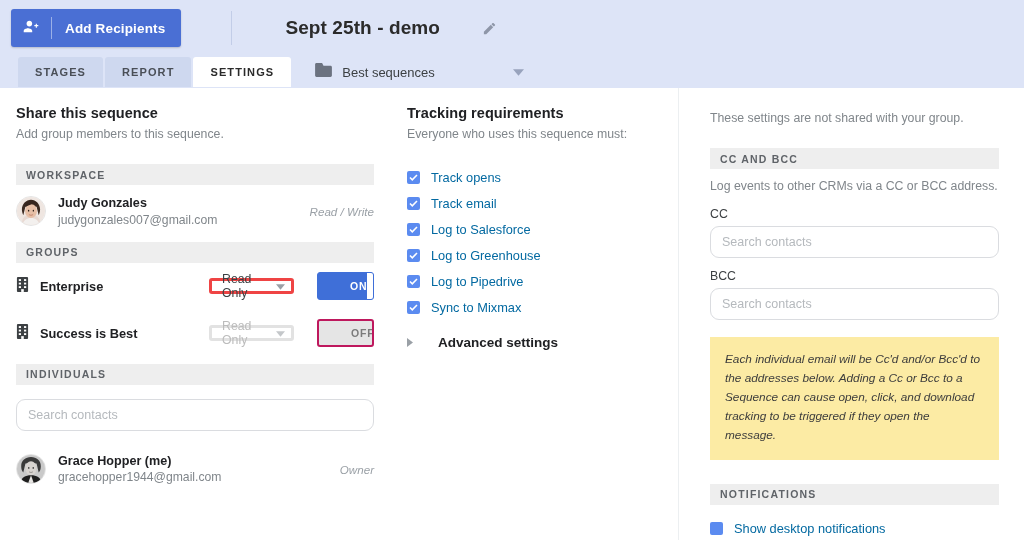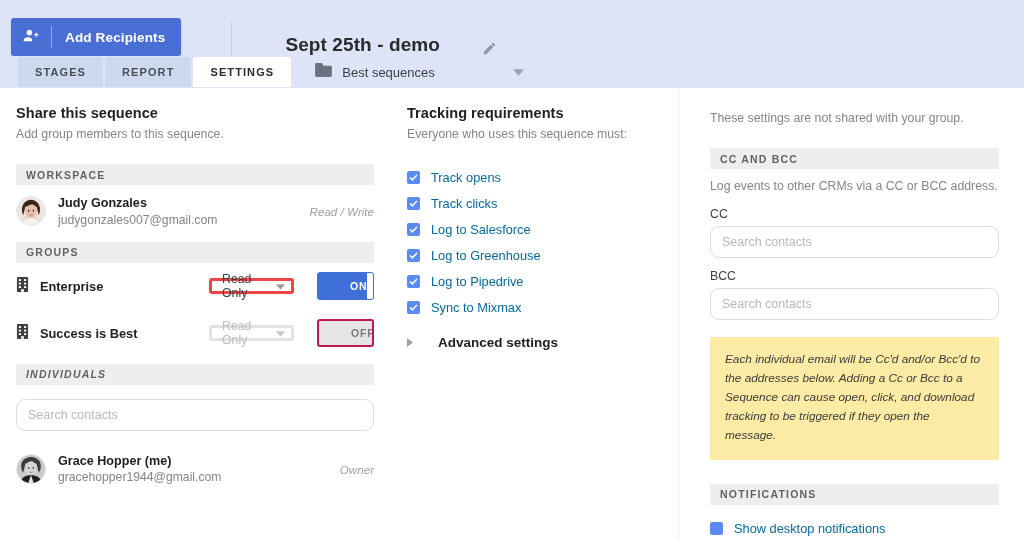--- a/index.html
+++ b/index.html
@@ -9,21 +9,21 @@
     background: #ffffff;
     overflow: hidden;
     -webkit-font-smoothing: antialiased;
   }
 
   
   .header {
     height: 56px;
     background: #dde4f7;
     display: flex;
-    align-items: flex-end;
+    align-items: center;
     padding-left: 11px;
     position: relative;
     gap: 28px;
   }
   .add-recipients-btn {
     height: 38px;
     background: #4a6fd4;
     border-radius: 3px;
     display: flex;
     align-items: center;
@@ -348,21 +348,21 @@
               <path d="M0 0h10L5 6z"></path>
             </svg>
         </span>
       </div>
       <div class="toggle off">
         <span class="knob"></span>
         <span class="txt">OFF</span>
       </div>
     </div>
 
-    <div class="bar" style="margin-top:7px;font-style:italic;">INDIVIDUALS</div>
+    <div class="bar" style="margin-top:7px;">INDIVIDUALS</div>
 
     <input class="search-input" style="margin-top: 14px;" placeholder="Search contacts">
 
     <div class="person" style="margin-top:12px;">
       <div class="avatar">
         <svg width="28" height="28" viewBox="0 0 40 40">
           <rect width="40" height="40" fill="#c9c9c9"></rect>
           <path d="M6 16c0-8 6-13 14-13s14 5 14 13c0 4-1 7-3 9l-3-13H12L9 25c-2-2-3-5-3-9z" fill="#3a3a3a"></path>
           <ellipse cx="20" cy="19" rx="8" ry="10" fill="#d8d4d0"></ellipse>
           <ellipse cx="16.8" cy="18.5" rx="1" ry="1.3" fill="#2a2a2a"></ellipse>
@@ -392,21 +392,21 @@
             </svg>
         </span>
         <span class="chk-label">Track opens</span>
       </div>
       <div class="chk-row">
         <span class="chk checked">
           <svg width="9" height="7" viewBox="0 0 10 8" fill="none" stroke="#fff" stroke-width="1.8">
               <path d="M1 4l2.6 2.6L9 1.2"></path>
             </svg>
         </span>
-        <span class="chk-label">Track clicks</span>
+        <span class="chk-label">Track email</span>
       </div>
       <div class="chk-row">
         <span class="chk checked">
           <svg width="9" height="7" viewBox="0 0 10 8" fill="none" stroke="#fff" stroke-width="1.8">
               <path d="M1 4l2.6 2.6L9 1.2"></path>
             </svg>
         </span>
         <span class="chk-label">Log to Salesforce</span>
       </div>
       <div class="chk-row">

